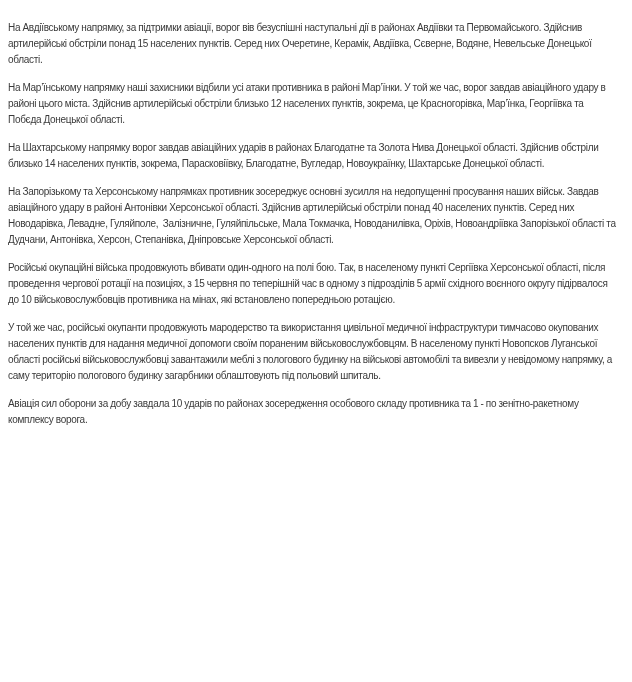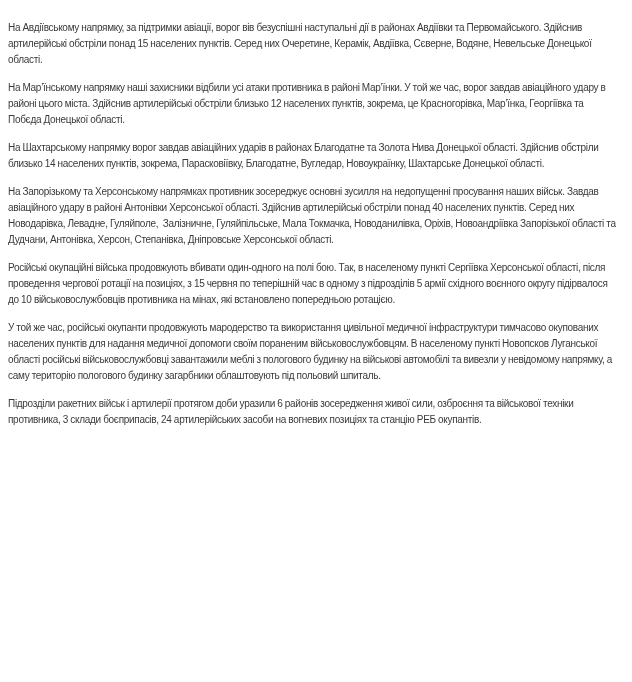--- a/index.html
+++ b/index.html
@@ -31,14 +31,14 @@
 </head>
 <body>
 
 <div class="report-body">
   <p>На Авдіївському напрямку, за підтримки авіації, ворог вів безуспішні наступальні дії в районах Авдіївки та Первомайського. Здійснив артилерійські обстріли понад 15 населених пунктів. Серед них Очеретине, Керамік, Авдіївка, Сєверне, Водяне, Невельське Донецької області.</p>
   <p>На Мар’їнському напрямку наші захисники відбили усі атаки противника в районі Мар’їнки. У той же час, ворог завдав авіаційного удару в районі цього міста. Здійснив артилерійські обстріли близько 12 населених пунктів, зокрема, це Красногорівка, Мар’їнка, Георгіївка та Побєда Донецької області.</p>
   <p>На Шахтарському напрямку ворог завдав авіаційних ударів в районах Благодатне та Золота Нива Донецької області. Здійснив обстріли близько 14 населених пунктів, зокрема, Парасковіївку, Благодатне, Вугледар, Новоукраїнку, Шахтарське Донецької області.</p>
   <p>На Запорізькому та Херсонському напрямках противник зосереджує основні зусилля на недопущенні просування наших військ. Завдав авіаційного удару в районі Антонівки Херсонської області. Здійснив артилерійські обстріли понад 40 населених пунктів. Серед них Новодарівка, Левадне, Гуляйполе,  Залізничне, Гуляйпільське, Мала Токмачка, Новоданилівка, Оріхів, Новоандріївка Запорізької області та Дудчани, Антонівка, Херсон, Степанівка, Дніпровське Херсонської області.</p>
   <p>Російські окупаційні війська продовжують вбивати один-одного на полі бою. Так, в населеному пункті Сергіївка Херсонської області, після проведення чергової ротації на позиціях, з 15 червня по теперішній час в одному з підрозділів 5 армії східного воєнного округу підірвалося до 10 військовослужбовців противника на мінах, які встановлено попередньою ротацією.</p>
   <p>У той же час, російські окупанти продовжують мародерство та використання цивільної медичної інфраструктури тимчасово окупованих населених пунктів для надання медичної допомоги своїм пораненим військовослужбовцям. В населеному пункті Новопсков Луганської області російські військовослужбовці завантажили меблі з пологового будинку на військові автомобілі та вивезли у невідомому напрямку, а саму територію пологового будинку загарбники облаштовують під польовий шпиталь.</p>
-  <p>Підрозділи ракетних військ і артилерії протягом доби уразили 6 районів зосередження живої сили, озброєння та військової техніки противника, 3 склади боєприпасів, 24 артилерійських засоби на вогневих позиціях та станцію РЕБ окупантів.</p>
+  <p>Авіація сил оборони за добу завдала 10 ударів по районах зосередження особового складу противника та 1 - по зенітно-ракетному комплексу ворога.</p>
 </div>
 
 </body></html>

